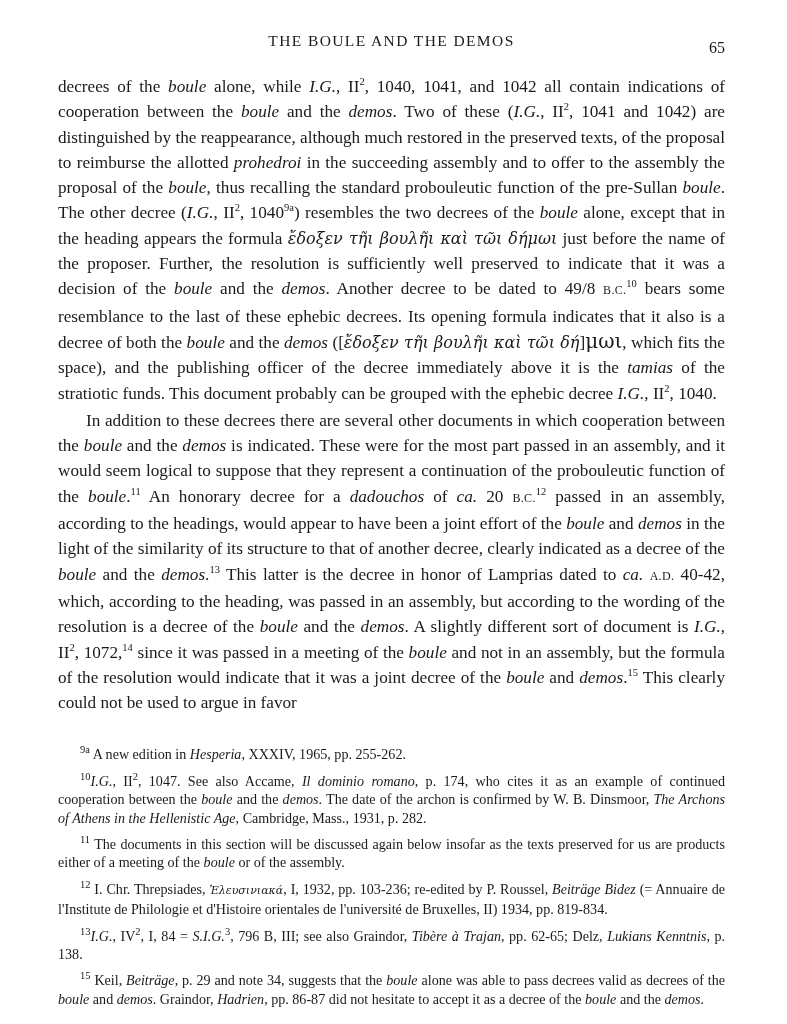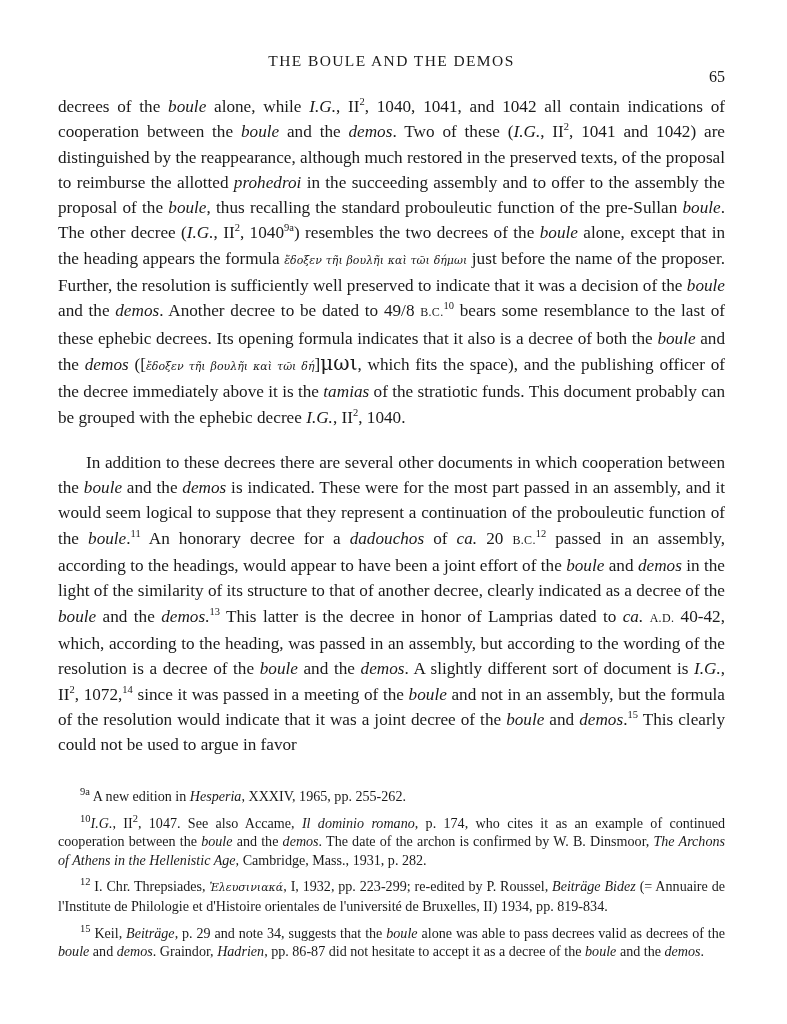--- a/index.html
+++ b/index.html
@@ -13,61 +13,61 @@
     font-family: "Liberation Serif", serif;
     color: #1a1a1a;
     position: relative;
     overflow: hidden;
   }
   .page {
     position: relative;
     width: 787px;
     height: 1024px;
     box-sizing: border-box;
-    padding: 52px 62px 20px 58px;
+    padding: 32px 62px 20px 58px;
     border-radius: 23px;
   }
   .running-head {
     display: flex;
     align-items: baseline;
     justify-content: center;
     position: relative;
     height: 26px;
     margin-bottom: 16px;
   }
   .running-head .title {
     font-size: 15.5px;
     letter-spacing: 1.4px;
     font-variant: small-caps;
     text-transform: uppercase;
   }
   .running-head .folio {
     position: absolute;
     right: 0;
-    top: 16px;
+    top: 7px;
     font-size: 16px;
   }
   .body-text p {
     margin: 0;
     font-size: 17.2px;
     line-height: 25.3px;
     text-align: justify;
     text-justify: inter-word;
     hyphens: none;
   }
   .body-text p.indent {
     text-indent: 28px;
-    margin-top: 20px;
+    margin-top: 2px;
   }
   i, .it {
   }
   .gk {
     font-family: "DejaVu Serif", serif;
     font-style: italic;
-    font-size: 11px;
+    font-size: 16px;
   }
   .gkn {
     font-family: "DejaVu Serif", serif;
     font-size: 20px;
   }
   .sc {
     font-size: 12px;
     letter-spacing: 0.3px;
   }
   sup {
@@ -106,22 +106,24 @@
     <p class="indent"><span>In addition to these decrees there are several other documents in which cooperation between the </span><i>boule</i><span> and the </span><i>demos</i><span> is indicated.  These were for the most part passed in an assembly, and it would seem logical to suppose that they represent a continuation of the probouleutic function of the </span><i>boule</i><span>.</span><sup>11</sup><span>  An honorary decree for a </span><i>dadouchos</i><span> of </span><i>ca.</i><span> 20 </span><span class="sc">B.C.</span><sup>12</sup><span> passed in an assembly, according to the headings, would appear to have been a joint effort of the </span><i>boule</i><span> and </span><i>demos</i><span> in the light of the similarity of its structure to that of another decree, clearly indicated as a decree of the </span><i>boule</i><span> and the </span><i>demos</i><span>.</span><sup>13</sup><span>  This latter is the decree in honor of Lamprias dated to </span><i>ca.</i><span> </span><span class="sc">A.D.</span><span> 40-42, which, according to the heading, was passed in an assembly, but according to the wording of the resolution is a decree of the </span><i>boule</i><span> and the </span><i>demos</i><span>.  A slightly different sort of document is </span><i>I.G.</i><span>, II</span><sup>2</sup><span>, 1072,</span><sup>14</sup><span> since it was passed in a meeting of the </span><i>boule</i><span> and not in an assembly, but the formula of the resolution would indicate that it was a joint decree of the </span><i>boule</i><span> and </span><i>demos</i><span>.</span><sup>15</sup><span>  This clearly could not be used to argue in favor</span></p>
 
   </div>
 
   <div class="notes">
 
     <p class="note"><sup>9a</sup><span> A new edition in </span><i>Hesperia</i><span>, XXXIV, 1965, pp. 255-262.</span></p>
 
     <p class="note"><sup>10</sup><i>I.G.</i><span>, II</span><sup>2</sup><span>, 1047.  See also Accame, </span><i>Il dominio romano</i><span>, p. 174, who cites it as an example of continued cooperation between the </span><i>boule</i><span> and the </span><i>demos</i><span>.  The date of the archon is confirmed by W. B. Dinsmoor, </span><i>The Archons of Athens in the Hellenistic Age,</i><span> Cambridge, Mass., 1931, p. 282.</span></p>
 
+    <p class="note"><sup>11</sup><span> The documents in this section will be discussed again below insofar as the texts preserved for us are products either of a meeting of the </span><i>boule</i><span> or of the assembly.</span></p>
 
-    <p class="note"><sup>12</sup><span> I. Chr. Threpsiades, </span><span class="gk">Ἐλευσινιακά</span><span>, I, 1932, pp. 223-299; re-edited by P. Roussel, </span><i>Beiträge Bidez</i><span> (= Annuaire de l'Institute de Philologie et d'Histoire orientales de l'université de Bruxelles, II) 1934, pp. 819-834.</span></p>
+    <p class="note"><sup>12</sup><span> I. Chr. Threpsiades, </span><span class="gk">Ἐλευσινιακά</span><span>, I, 1932, pp. 103-236; re-edited by P. Roussel, </span><i>Beiträge Bidez</i><span> (= Annuaire de l'Institute de Philologie et d'Histoire orientales de l'université de Bruxelles, II) 1934, pp. 819-834.</span></p>
 
+    <p class="note"><sup>13</sup><i>I.G.</i><span>, IV</span><sup>2</sup><span>, I, 84 = </span><i>S.I.G.</i><sup>3</sup><span>, 796 B, III; see also Graindor, </span><i>Tibère à Trajan</i><span>, pp. 62-65; Delz, </span><i>Lukians Kenntnis</i><span>, p. 138.</span></p>
 
 
     <p class="note"><sup>15</sup><span> Keil, </span><i>Beiträge</i><span>, p. 29 and note 34, suggests that the </span><i>boule</i><span> alone was able to pass decrees valid as decrees of the </span><i>boule</i><span> and </span><i>demos</i><span>.  Graindor, </span><i>Hadrien</i><span>, pp. 86-87 did not hesitate to accept it as a decree of the </span><i>boule</i><span> and the </span><i>demos</i><span>.</span></p>
 
   </div>
 
 </div>
 
 </body></html>

